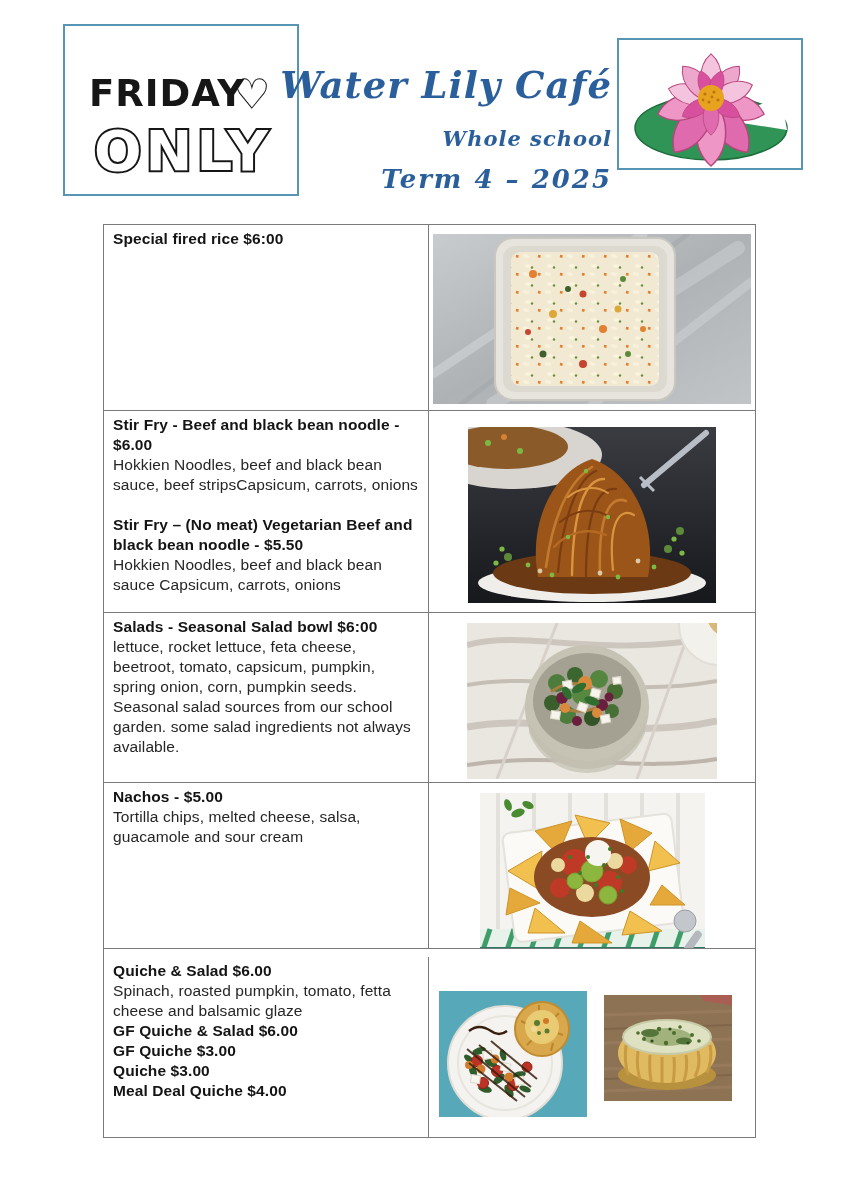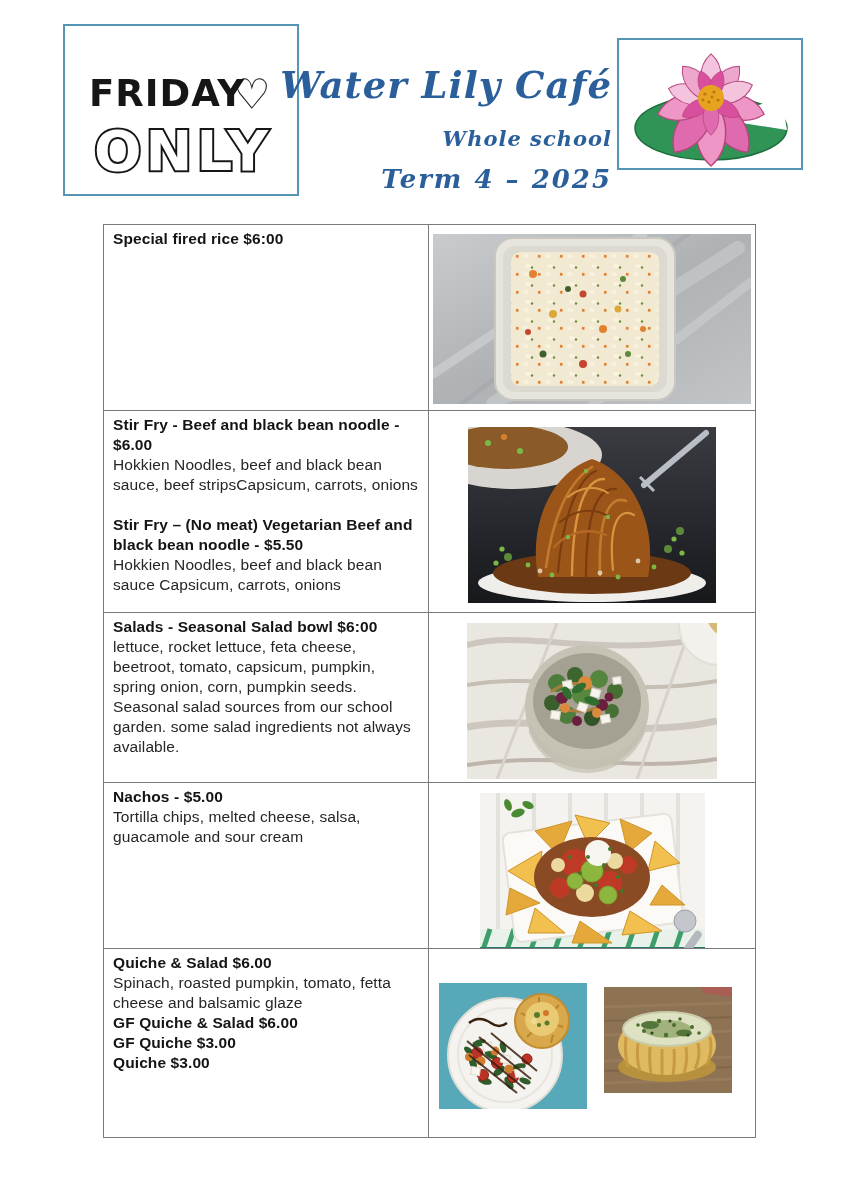--- a/index.html
+++ b/index.html
@@ -19,21 +19,21 @@
   .lilybox{position:absolute;left:617px;top:38px;width:186px;height:132px;
            border:2px solid var(--box-border,#5795b5);box-sizing:border-box;background:#fff;}
   
   .menu-table{position:absolute;left:103px;top:224px;width:653px;
               border:1px solid var(--border-gray,#777);box-sizing:border-box;
               display:grid;grid-template-columns:325px 1fr;
               grid-template-rows:186px 202px 170px 166px 188px;background:#fff;}
   .cell{box-sizing:border-box;border-bottom:1px solid var(--border-gray,#777);overflow:hidden;}
   .cell.text{border-right:1px solid var(--border-gray,#777);padding:4px 8px 8px 9px;
              font-size:15.5px;line-height:20px;letter-spacing:0.1px;color:#262626;}
-  .cell.last{border-bottom:none;}
+  .cell.last{border-bottom:none;margin-top:8px;}
   .cell .b{font-weight:bold;color:#141414;}
   .spacer{height:20px;}
   .cell.img{display:flex;justify-content:center;align-items:flex-start;}
   .cell.img.pair{justify-content:flex-start;padding-left:10px;gap:17px;}
   .ph{display:block;}
 </style>
 </head>
 <body>
 
 <div class="page">
@@ -336,20 +336,21 @@
         <rect x="208" y="136" width="8" height="28" rx="4" fill="#b5b9bf" transform="rotate(35 212 150)"></rect>
       </svg>
     </div>
 
     <div class="cell text last">
       <div class="b">Quiche &amp; Salad $6.00</div>
       <div>Spinach, roasted pumpkin, tomato, fetta cheese and balsamic glaze</div>
       <div class="b">GF Quiche &amp; Salad $6.00</div>
       <div class="b">GF Quiche $3.00</div>
       <div class="b">Quiche $3.00</div>
+      <div class="b">Meal Deal Quiche $4.00</div>
     </div>
     <div class="cell img pair last">
       <svg class="ph" width="148" height="126" viewBox="0 0 148 126" style="margin-top:34px">
         <rect width="148" height="126" fill="#57a9ba"></rect>
         <circle cx="66" cy="72" r="57" fill="#f5f3ef" stroke="#e0ddd5" stroke-width="2"></circle>
         <circle cx="66" cy="72" r="47" fill="none" stroke="#e8e5de" stroke-width="2"></circle>
         <circle cx="103" cy="38" r="27" fill="#d9a84c" stroke="#c08c30" stroke-width="2"></circle>
         <g stroke="#b9862c" stroke-width="2">
           <line x1="82" y1="30" x2="90" y2="34"></line>
             <line x1="88" y1="54" x2="94" y2="48"></line>

